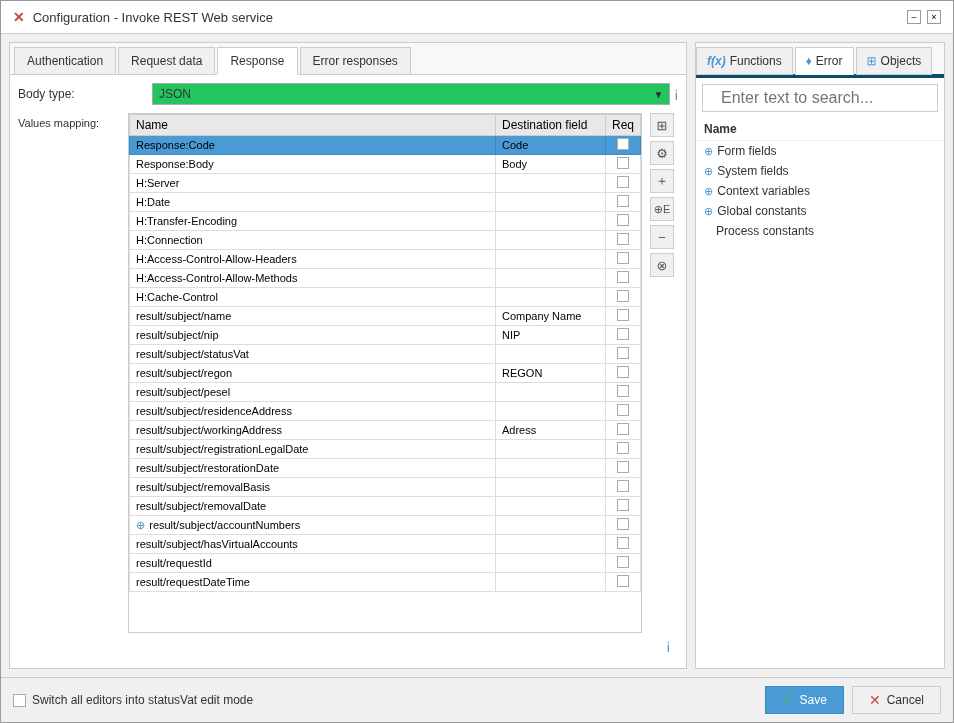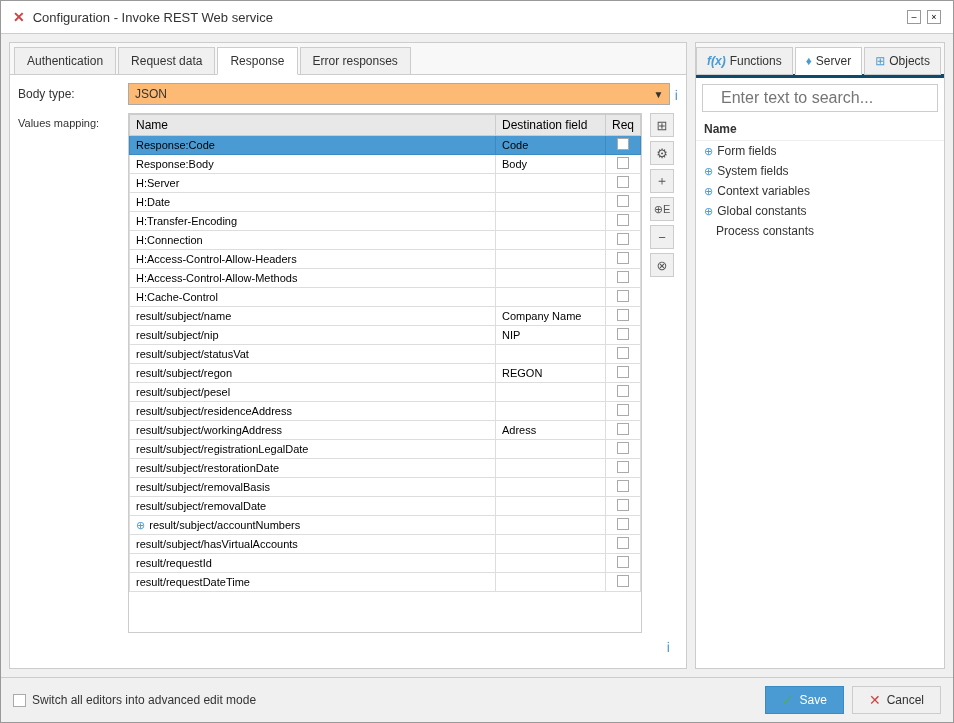--- a/index.html
+++ b/index.html
@@ -15,21 +15,21 @@
     .right-panel { width: 250px; display: flex; flex-direction: column; background: #fff; border: 1px solid #ccc; }
     .tabs { display: flex; border-bottom: 1px solid #ccc; background: #f8f8f8; }
     .tab { padding: 6px 12px; cursor: pointer; border: 1px solid transparent; border-bottom: none; margin-bottom: -1px; font-size: 12px; color: #333; background: #f0f0f0; border-color: #ccc; border-bottom: 1px solid #ccc; margin-right: 2px; }
     .tab.active { background: #fff; border-color: #ccc; border-bottom: 1px solid #fff; z-index: 1; }
     .tab:first-child { margin-left: 4px; margin-top: 4px; }
     .tab { margin-top: 4px; }
     .panel-content { padding: 8px; flex: 1; overflow: hidden; display: flex; flex-direction: column; }
     .form-row { display: flex; align-items: center; margin-bottom: 8px; }
     .form-label { width: 110px; color: #333; font-size: 12px; }
     .form-control { flex: 1; display: flex; align-items: center; gap: 4px; }
-    .select-box { flex: 1; border: 1px solid #aaa; padding: 3px 6px; background: #fdba74; height: 22px; display: flex; align-items: center; justify-content: space-between; }
+    .select-box { flex: 1; border: 1px solid #aaa; padding: 3px 6px; background: #22c55e; height: 22px; display: flex; align-items: center; justify-content: space-between; margin-left: 24px; }
     .select-box span { color: #333; }
     .select-arrow { color: #666; font-size: 10px; }
     .info-icon { color: #4a9bd4; font-size: 14px; cursor: pointer; }
     .mapping-section { display: flex; flex: 1; overflow: hidden; }
     .mapping-label { width: 110px; color: #333; font-size: 11px; padding-top: 4px; }
     .mapping-table-container { flex: 1; border: 1px solid #ccc; overflow-y: auto; }
     .mapping-toolbar { display: flex; flex-direction: column; gap: 4px; padding: 0 4px; }
     .toolbar-btn { width: 24px; height: 24px; border: 1px solid #ccc; background: #f0f0f0; cursor: pointer; display: flex; align-items: center; justify-content: center; font-size: 13px; color: #555; }
     table { width: 100%; border-collapse: collapse; }
     thead th { background: #e8e8e8; border: 1px solid #ccc; padding: 3px 6px; text-align: left; font-weight: normal; font-size: 12px; position: sticky; top: 0; }
@@ -257,21 +257,21 @@
 
     <div class="right-panel">
 
       <div class="right-tabs">
         <div class="right-tab">
           <span style="font-style:italic; font-weight:bold; color:#4a9bd4;">f(x)</span>
           <span>Functions</span>
         </div>
         <div class="right-tab active">
           <span style="color:#4a9bd4;">♦</span>
-          <span>Server</span>
+          <span>Error</span>
         </div>
         <div class="right-tab">
           <span style="color:#4a9bd4;">⊞</span>
           <span>Objects</span>
         </div>
       </div>
 
       <input type="text" class="search-box" style="margin: 6px; width: calc(100% - 12px); padding: 4px 18px; border: 1px solid rgb(204, 204, 204); font-size: 16px; color: rgb(153, 153, 153);" placeholder="Enter text to search...">
 
       <div class="right-panel-content">
@@ -295,21 +295,21 @@
         <div class="tree-item indent">
           <span class="tree-label">Process constants</span>
         </div>
       </div>
     </div>
   </div>
 
   <div class="bottom-bar">
     <div class="checkbox-label">
       <div class="bottom-checkbox"></div>
-      <span>Switch all editors into advanced edit mode</span>
+      <span>Switch all editors into statusVat edit mode</span>
     </div>
     <div class="btn-group">
       <button class="btn-save">
         <span class="save-checkmark">✓</span>
         <span>Save</span>
       </button>
       <button class="btn-cancel">
         <span class="cancel-x">✕</span>
         <span>Cancel</span>
       </button>

